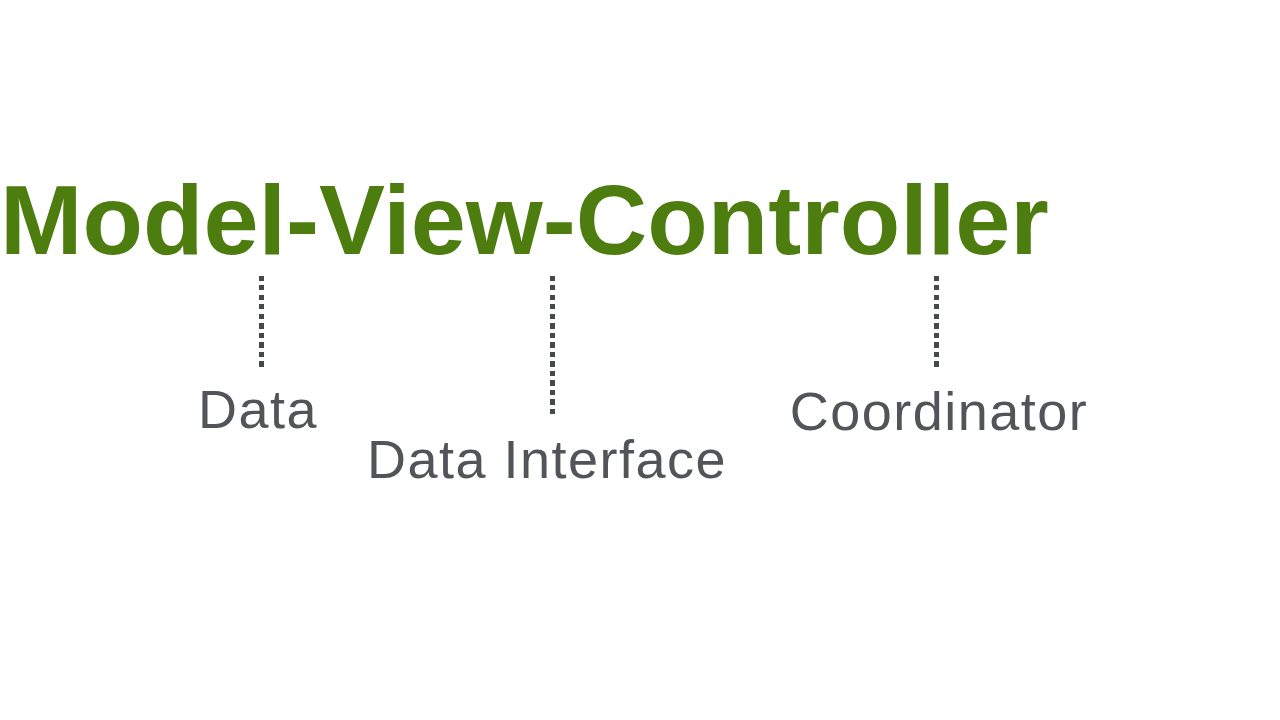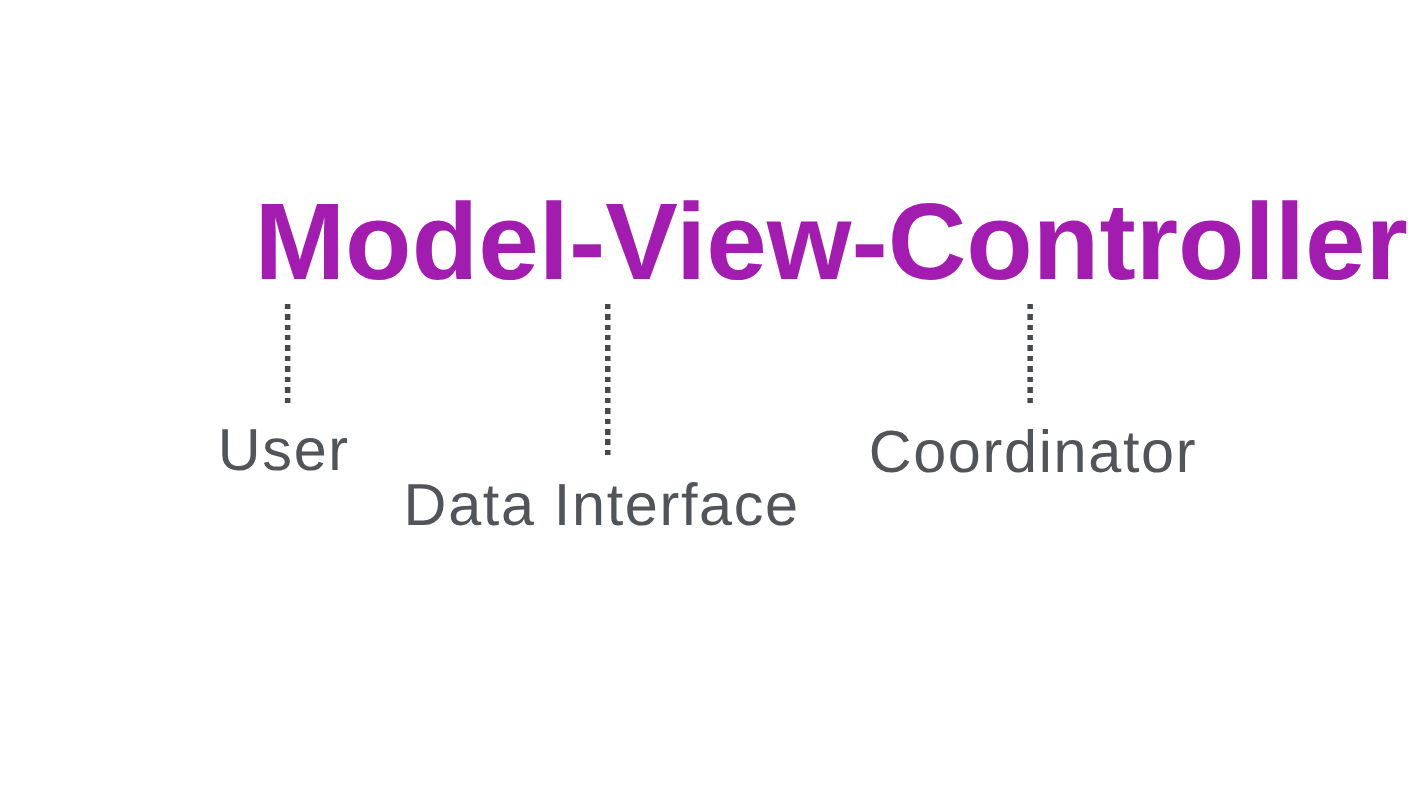--- a/index.html
+++ b/index.html
@@ -14,27 +14,27 @@
     background: #ffffff;
     overflow: hidden;
     font-family: "Liberation Sans", sans-serif;
   }
   .title {
     position: absolute;
     left: 0;
     top: 170px;
     width: 1280px;
     margin: 0;
-    text-align: right;
+    text-align: left;
     font-family: "Liberation Sans", sans-serif;
     font-weight: 700;
     font-size: 99px;
     line-height: 99px;
     letter-spacing: 0px;
-    color: #a21caf;
+    color: #4d7c0f;
     white-space: nowrap;
   }
   
   .connector {
     position: absolute;
     width: 5px;
     background-image: repeating-linear-gradient(
       to bottom,
       #45484d 0px, #45484d 5px,
       transparent 5px, transparent 9.5px
@@ -67,19 +67,19 @@
 <div class="slide">
 
   <h1 class="title">Model-View-Controller</h1>
 
   <div class="connector c-model"></div>
 
   <div class="connector c-view"></div>
 
   <div class="connector c-controller"></div>
 
-  <p class="label l-data">User</p>
+  <p class="label l-data">Data</p>
 
   <p class="label l-view">Data Interface</p>
 
   <p class="label l-controller">Coordinator</p>
 
 </div>
 
 </body></html>

